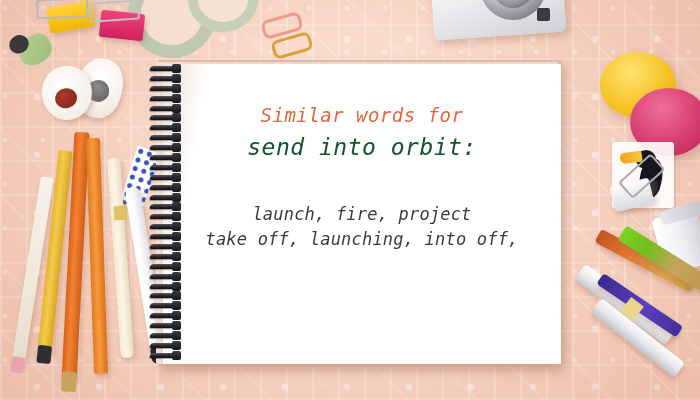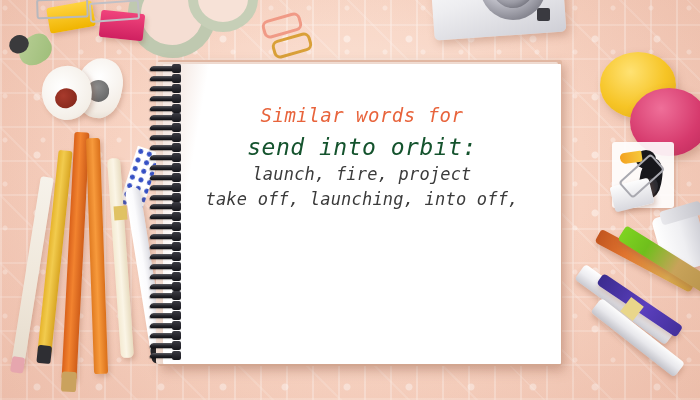--- a/index.html
+++ b/index.html
@@ -145,20 +145,21 @@
     color: #e8643c;
   }
   .phrase {
     margin-top: 4px;
     font-size: 23px;
     line-height: 30px;
     letter-spacing: .5px;
     color: #14532d;
   }
   .synonyms {
+    margin-top: 40px;
     font-size: 17px;
     line-height: 25px;
     color: #3b3b3b;
     letter-spacing: .2px;
   }
   .synonyms div { white-space: pre; }
 
   
   .watermark {
     position: absolute;

